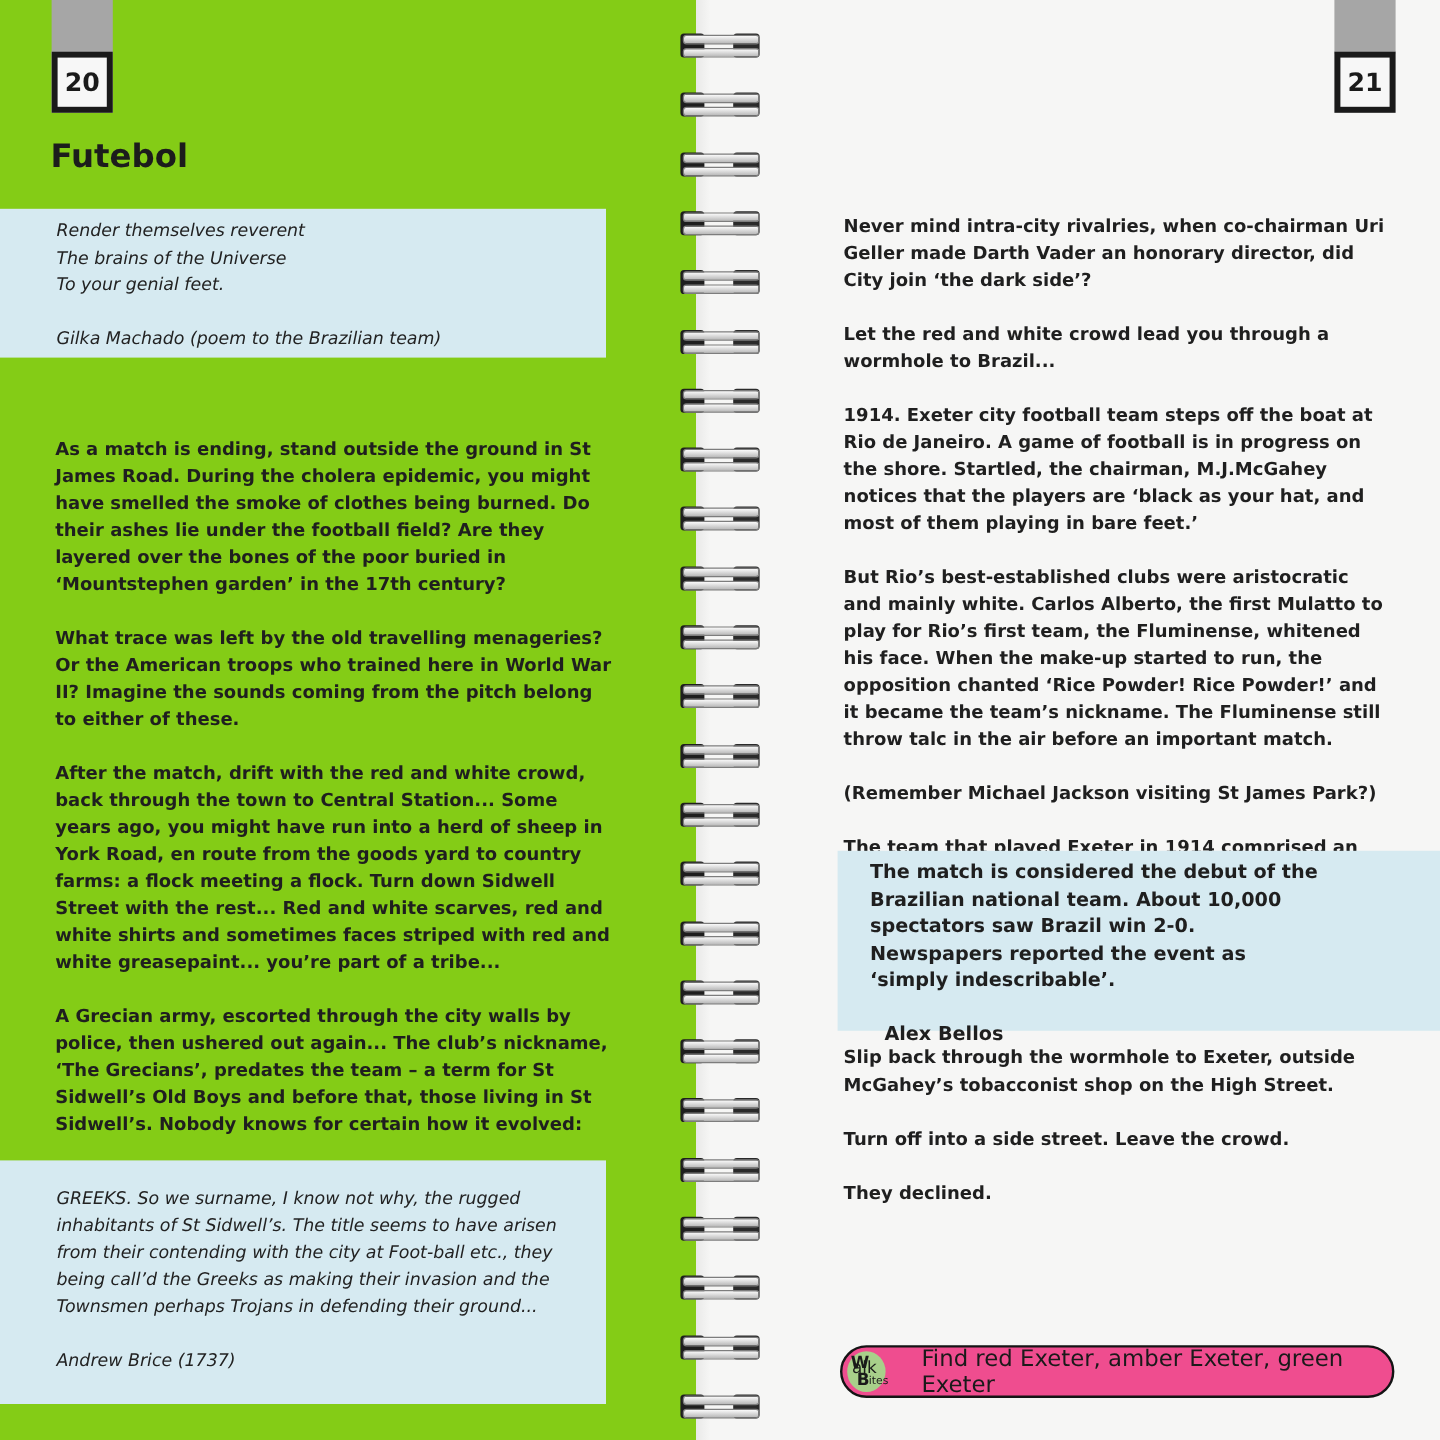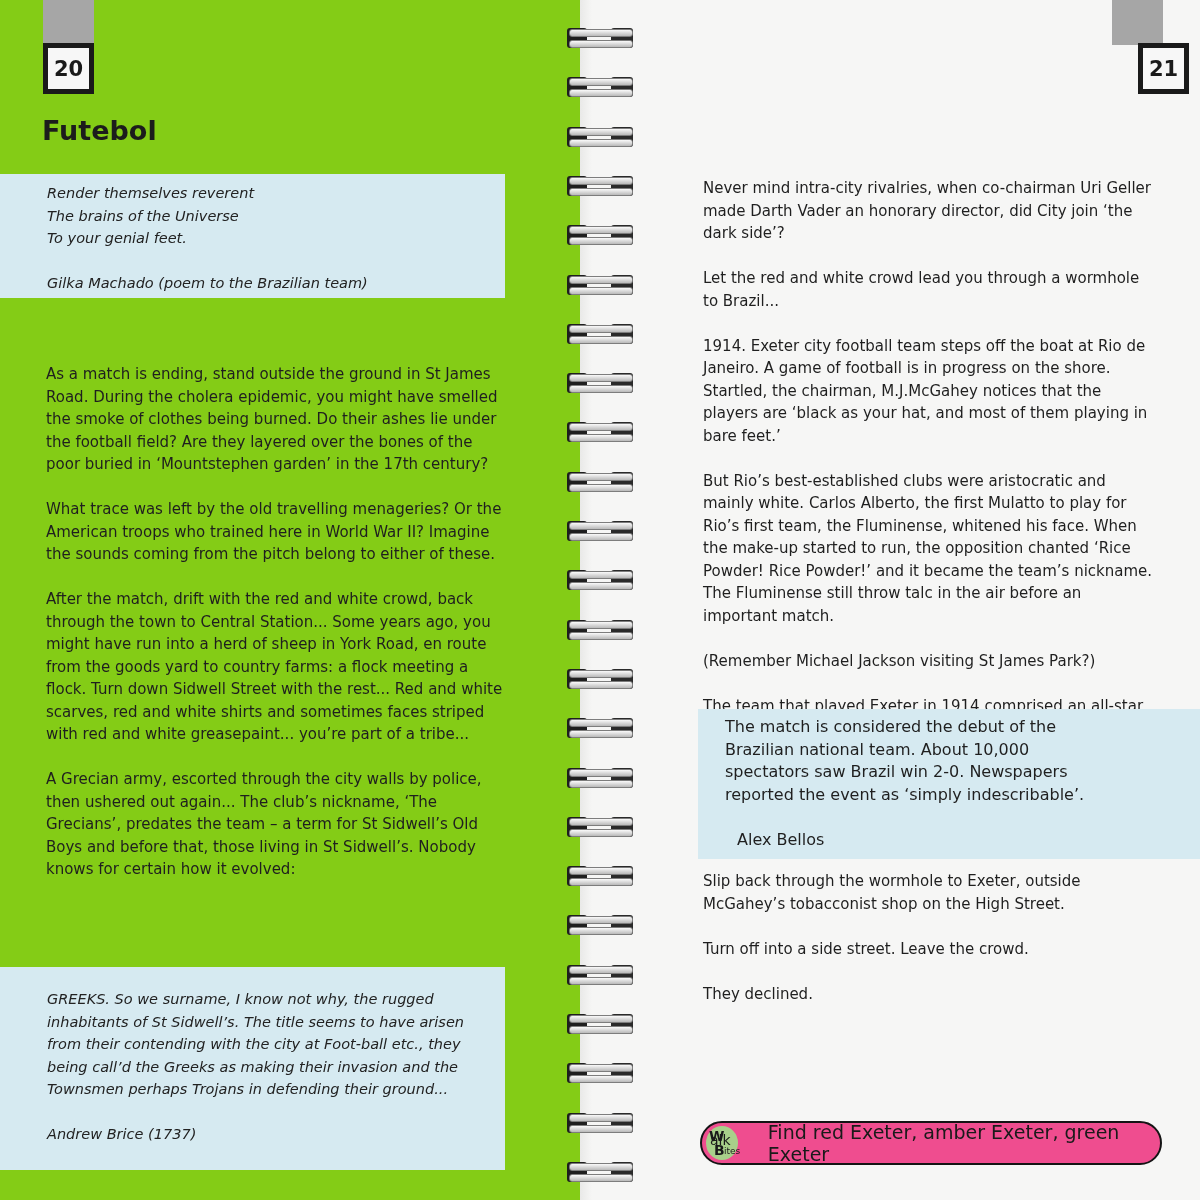--- a/index.html
+++ b/index.html
@@ -17,30 +17,30 @@
     background: linear-gradient(to right, #e9e9e8, #f6f6f5); }
 
   .page-tab { position: absolute; top: 0; width: 51px; height: 45px; background: #a6a6a6; }
   .page-num-box { position: absolute; top: 43px; width: 41px; height: 41px;
     border: 5px solid #1a1a1a; background: #f7f7f7;
     display: flex; align-items: center; justify-content: center;
     font-weight: bold; font-size: 21px; color: #1a1a1a; }
   .tab-left { left: 43px; }
   .num-left { left: 43px; }
   .tab-right { left: 1112px; }
-  .num-right { left: 1112px; margin-left: 26px; }
+  .num-right { left: 1112px; }
 
   .page-title { position: absolute; left: 42px; top: 115px; font-size: 27px; font-weight: bold; color: #1c1c1c; }
 
   .quote-box { position: absolute; background: #d6eaf1; }
   .quote-box p { margin: 0; }
   .qtext { font-style: italic; font-size: 14.5px; line-height: 22.5px; color: #222; }
 
   .body-text { position: absolute; font-size: 15px; line-height: 22.5px; color: #1f1f1f; }
-  .body-text p { margin: 0 0 22.5px 0; }
+  .body-text p { margin: 0 0 22.5px 0; font-weight: bold; }
 
   .spiral { position: absolute; left: 565px; width: 72px; height: 22px; }
   .spiral .ring { position: absolute; left: 4px; width: 62px; height: 6px; border-radius: 3px;
     background: linear-gradient(#fafafa, #b9b9b9); border: 1px solid #7d7d7d; }
   .spiral .hole-l { position: absolute; left: 2px; top: 1px; width: 20px; height: 20px; background: #1e1e1e; border-radius: 3px; }
   .spiral .hole-r { position: absolute; left: 46px; top: 1px; width: 22px; height: 20px; background: #2a2a2a; border-radius: 3px; }
 
   .walk-banner { position: absolute; left: 700px; top: 1121px; width: 458px; height: 40px;
     background: #ef4d8f; border: 2px solid #141414; border-radius: 22px;
     display: flex; align-items: center; }

